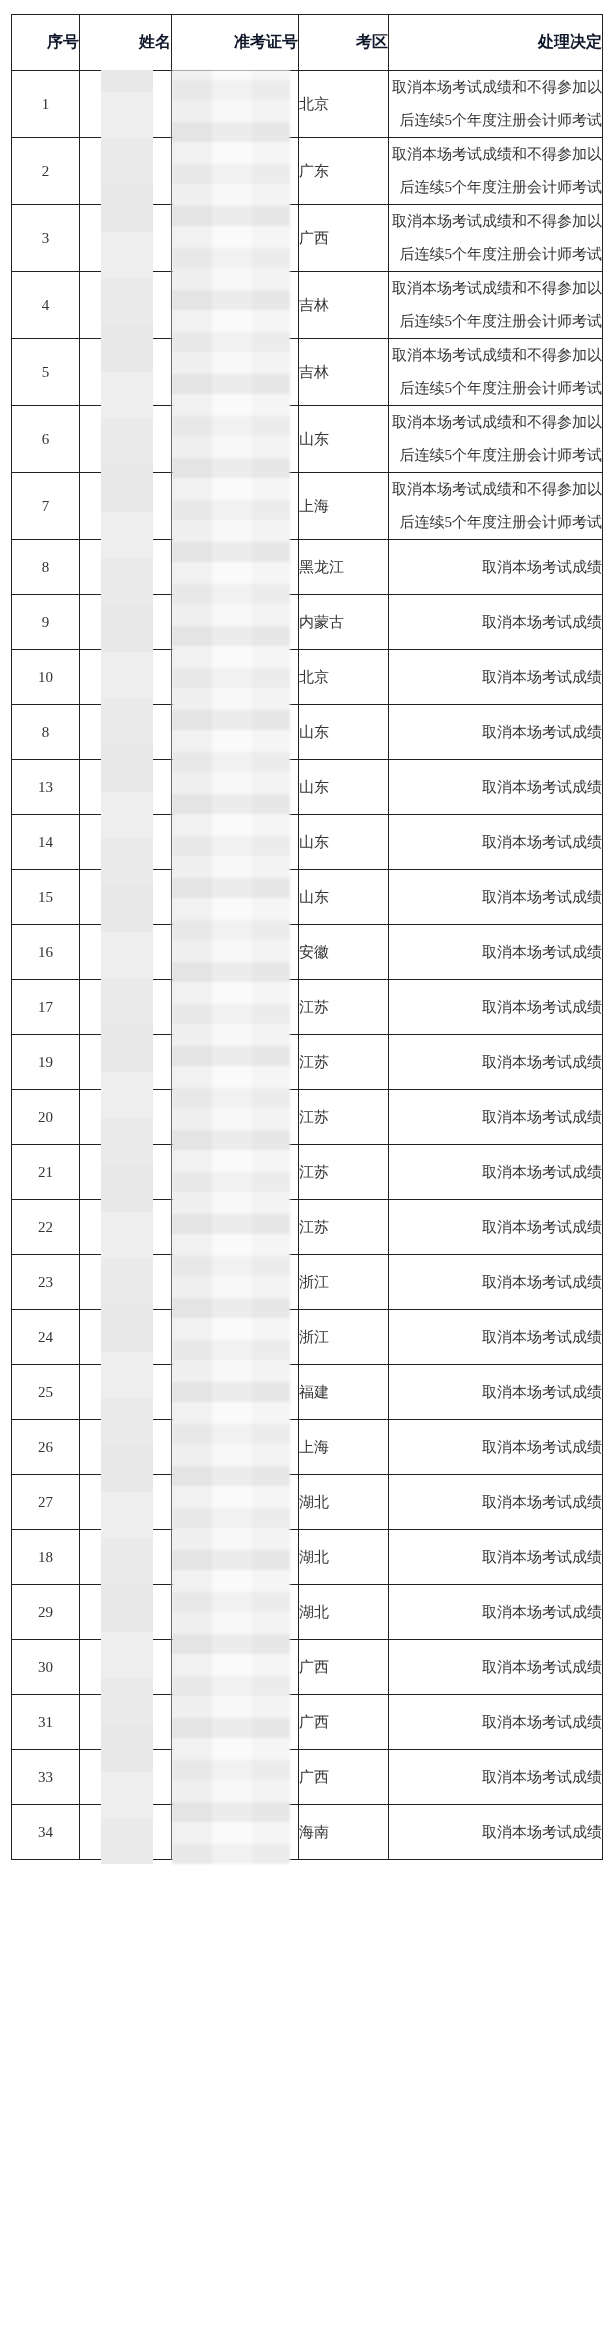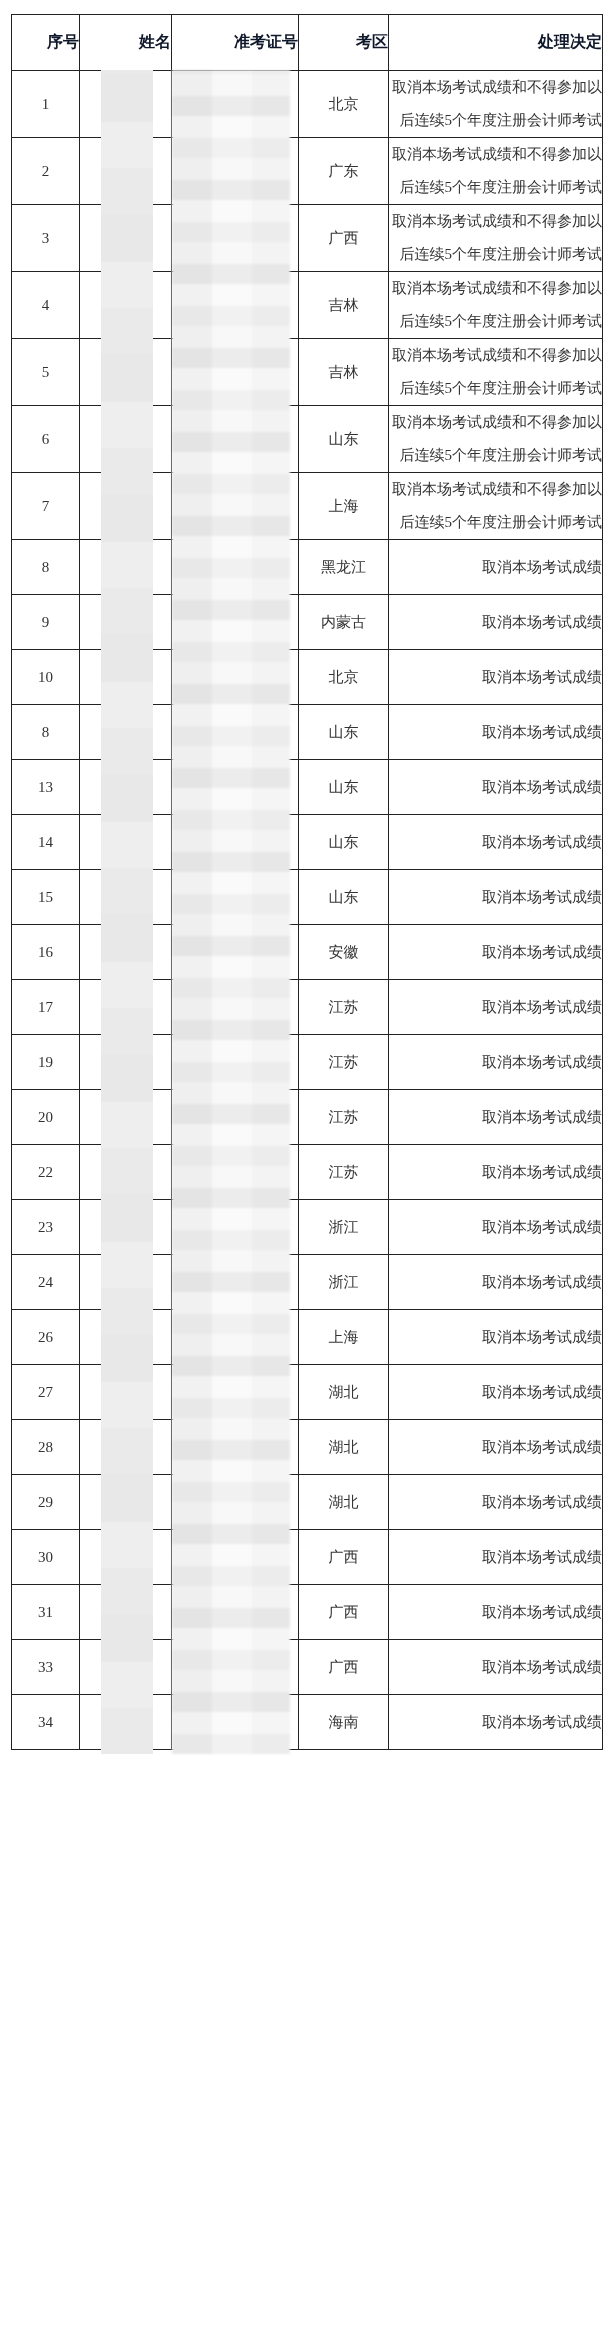--- a/index.html
+++ b/index.html
@@ -39,21 +39,21 @@
     font-size: 16px;
     text-align: right;
     padding: 0;
     color: #0f172a;
   }
   table.penalty td {
     height: 54px;
     padding: 0;
   }
   td.c-no { text-align: center; }
-  td.c-region { text-align: center; }
+  td.c-region { }
   td.c-name, td.c-ticket { background: #ffffff; }
   td.c-decision {
     text-align: right;
     padding: 9px 16px 9px 12px;
     line-height: 33px;
   }
   
   .stripe {
     position: absolute;
     top: 56px;
@@ -249,20 +249,27 @@
   </tr>
 
   <tr>
     <td class="c-no">20</td>
     <td class="c-name"></td>
     <td class="c-ticket"></td>
     <td class="c-region">江苏</td>
     <td class="c-decision">取消本场考试成绩</td>
   </tr>
 
+  <tr>
+    <td class="c-no">21</td>
+    <td class="c-name"></td>
+    <td class="c-ticket"></td>
+    <td class="c-region">江苏</td>
+    <td class="c-decision">取消本场考试成绩</td>
+  </tr>
 
   <tr>
     <td class="c-no">22</td>
     <td class="c-name"></td>
     <td class="c-ticket"></td>
     <td class="c-region">江苏</td>
     <td class="c-decision">取消本场考试成绩</td>
   </tr>
 
   <tr>
@@ -274,39 +281,46 @@
   </tr>
 
   <tr>
     <td class="c-no">24</td>
     <td class="c-name"></td>
     <td class="c-ticket"></td>
     <td class="c-region">浙江</td>
     <td class="c-decision">取消本场考试成绩</td>
   </tr>
 
+  <tr>
+    <td class="c-no">25</td>
+    <td class="c-name"></td>
+    <td class="c-ticket"></td>
+    <td class="c-region">福建</td>
+    <td class="c-decision">取消本场考试成绩</td>
+  </tr>
 
   <tr>
     <td class="c-no">26</td>
     <td class="c-name"></td>
     <td class="c-ticket"></td>
     <td class="c-region">上海</td>
     <td class="c-decision">取消本场考试成绩</td>
   </tr>
 
   <tr>
     <td class="c-no">27</td>
     <td class="c-name"></td>
     <td class="c-ticket"></td>
     <td class="c-region">湖北</td>
     <td class="c-decision">取消本场考试成绩</td>
   </tr>
 
   <tr>
-    <td class="c-no">28</td>
+    <td class="c-no">18</td>
     <td class="c-name"></td>
     <td class="c-ticket"></td>
     <td class="c-region">湖北</td>
     <td class="c-decision">取消本场考试成绩</td>
   </tr>
 
   <tr>
     <td class="c-no">29</td>
     <td class="c-name"></td>
     <td class="c-ticket"></td>

